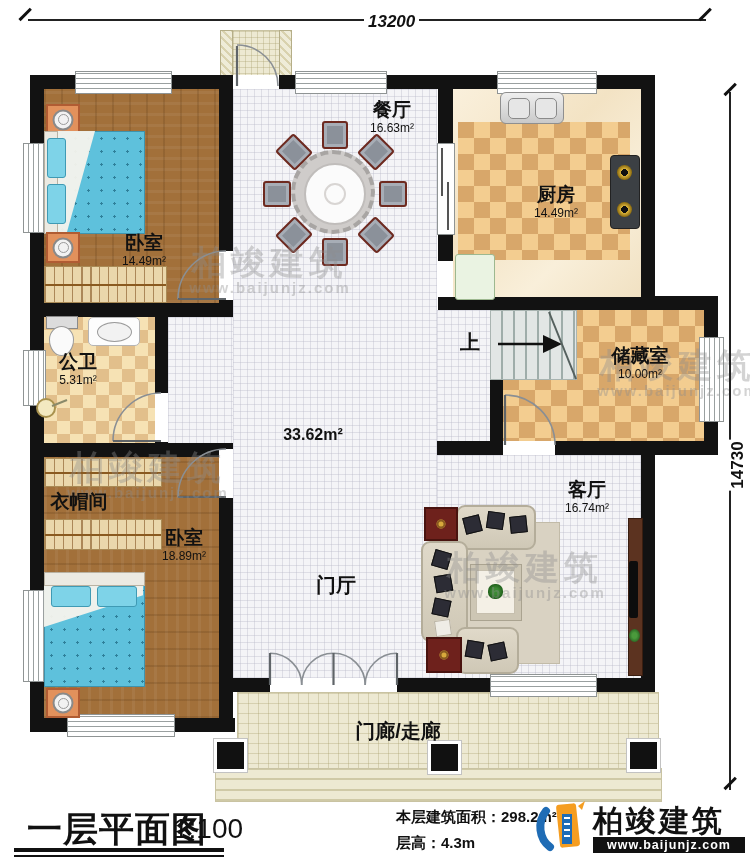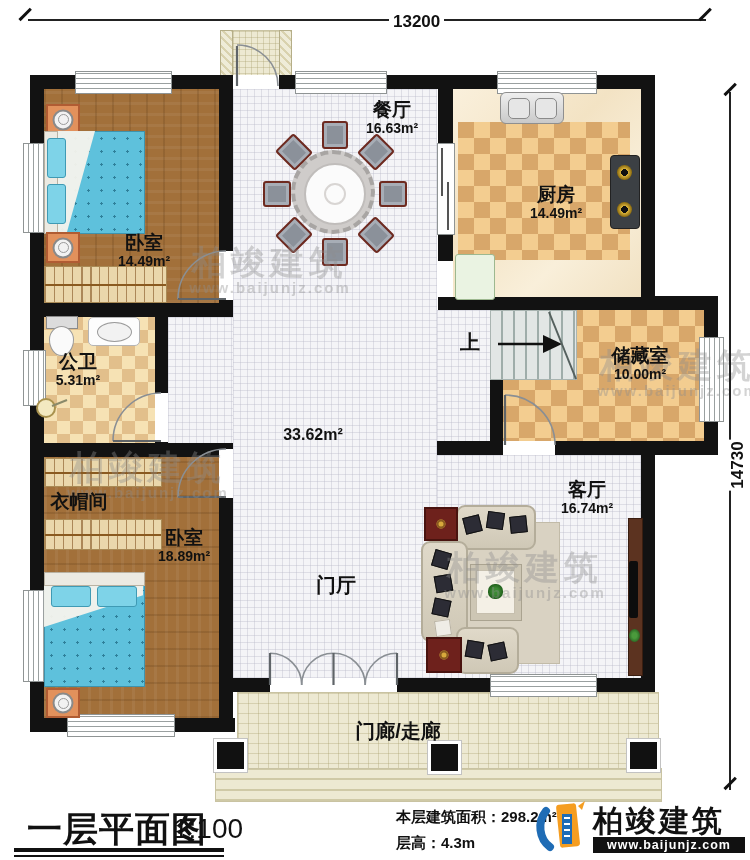--- a/index.html
+++ b/index.html
@@ -60,21 +60,21 @@
       background:#fbfbfb;border:2px solid #c0bdbb;}
   .dtable .in2{position:absolute;left:29px;top:29px;width:18px;height:18px;border-radius:50%;border:2px solid #d8d5d3;}
   .chair{position:absolute;width:22px;height:24px;background:#8b919a;border:2px solid #6e2a20;border-radius:3px;
       box-shadow:inset 0 0 0 3px #a7adb6;z-index:6;}
   
   .stairs{background-color:#e2e6e5;border:1px solid #a9b4b1;
       background-image:repeating-linear-gradient(90deg,transparent 0 10px,#9fadaa 10px 12px);z-index:6;}
   
   .lbl{z-index:9;text-align:center;transform:translateX(-50%);white-space:nowrap;}
   .lbl .nm{font-weight:bold;font-size:19px;line-height:20px;}
-  .lbl .ar{font-weight:bold;font-size:14px;line-height:16px;}
+  .lbl .ar{font-weight:normal;font-size:12px;line-height:16px;}
   .big{font-size:20px;font-weight:bold;}
   
   .wm{z-index:8;color:#8e8e8e;opacity:.38;pointer-events:none;text-align:center;transform:none;}
   .wm .t{font-size:34px;font-weight:bold;letter-spacing:5px;line-height:34px;}
   .wm .u{font-size:15px;font-weight:bold;letter-spacing:2px;}
   
   .dimline{background:#222;z-index:10;}
   .tick{position:absolute;width:16px;height:2.5px;background:#111;transform:rotate(-45deg);z-index:10;}
   .dimtxt{z-index:10;font-weight:bold;font-size:17px;background:#fff;padding:0 4px;}
   
@@ -324,21 +324,21 @@
   <div class="abs lbl big" style="left:398px;top:718px;">
     <span>门廊/走廊</span>
   </div>
   <div class="abs lbl big" style="left:470px;top:329px;">
     <span>上</span>
   </div>
 
   <div class="abs dimline" style="left:28px;top:19px;width:678px;height:2px;"></div>
   <div class="tick" style="left:17px;top:13px;"></div>
   <div class="tick" style="left:697px;top:13px;"></div>
-  <div class="abs dimtxt" style="left:389px;top:12px;">13200</div>
+  <div class="abs dimtxt" style="left:364px;top:12px;font-style:italic;">13200</div>
   <div class="abs dimline" style="left:729px;top:92px;width:2px;height:698px;"></div>
   <div class="tick" style="left:722px;top:88px;"></div>
   <div class="tick" style="left:722px;top:782px;"></div>
   <div class="abs dimtxt" style="left:712px;top:455px;transform:rotate(-90deg);transform-origin:center;padding:0 2px;">14730</div>
 
   <div class="abs ft" style="left:27px;top:806px;font-size:35px;font-weight:bold;letter-spacing:1px;">一层平面图</div>
   <div class="abs rule" style="left:14px;top:848px;width:210px;height:4px;"></div>
   <div class="abs rule" style="left:14px;top:855px;width:210px;height:2px;"></div>
   <div class="abs ft" style="left:173px;top:813px;font-size:28px;">1:100</div>
   <div class="abs ft" style="left:396px;top:808px;font-size:15px;font-weight:bold;">

